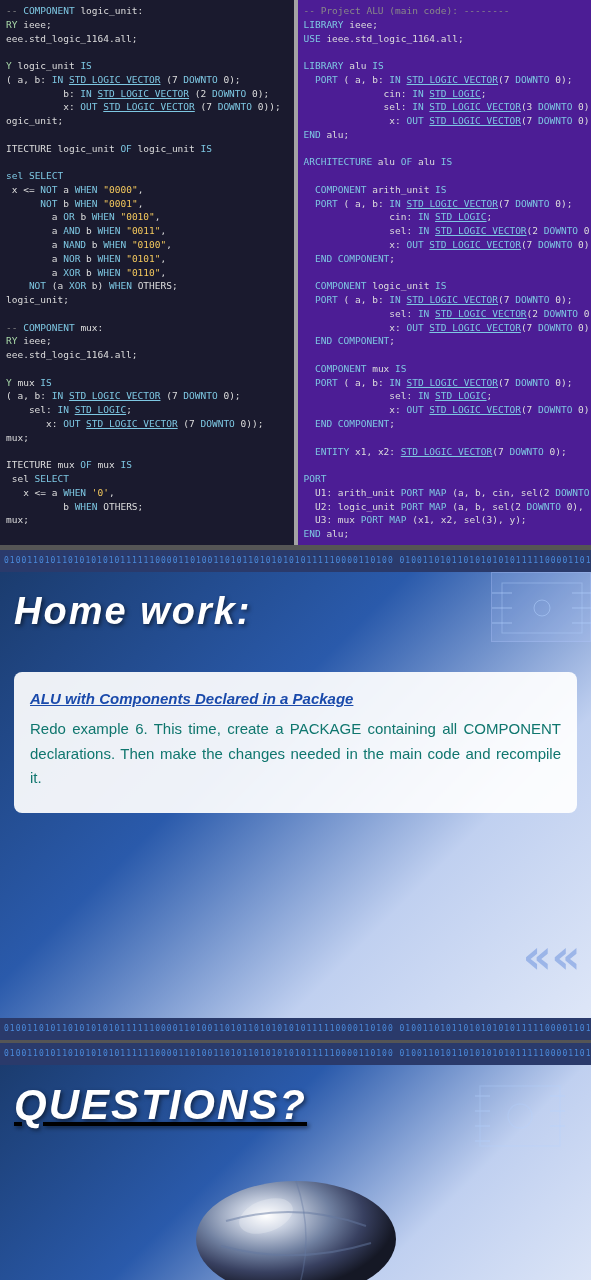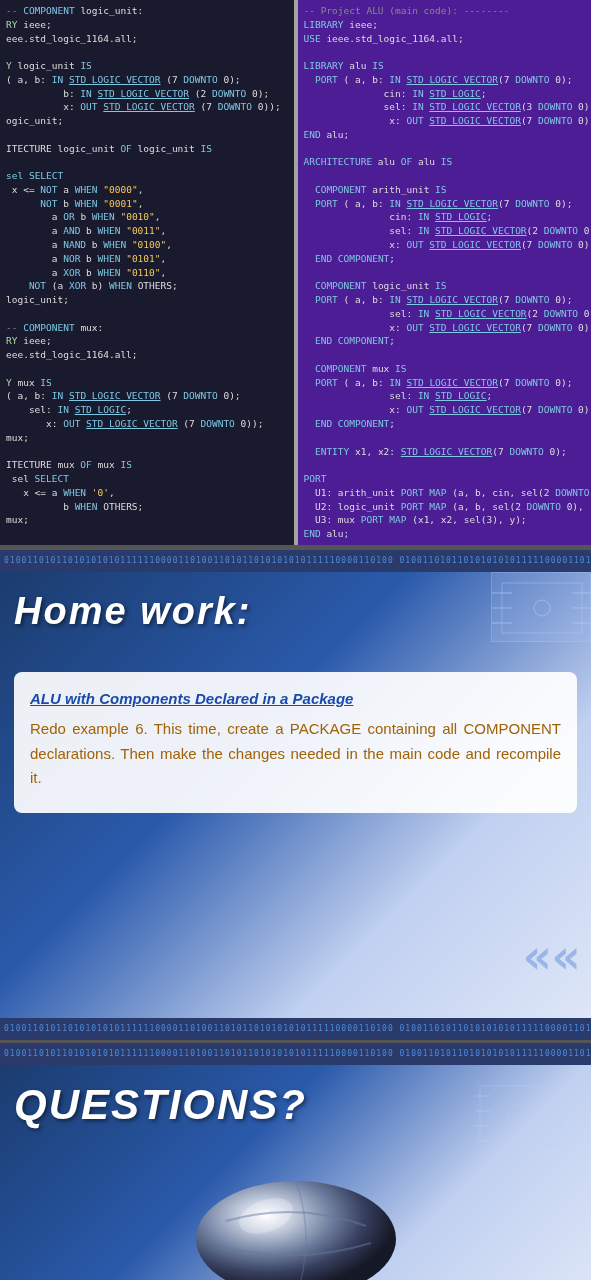--- a/index.html
+++ b/index.html
@@ -91,21 +91,21 @@
       font-weight: bold;
       text-decoration: underline;
       display: block;
       margin-bottom: 10px;
       font-family: Arial, sans-serif;
     }
 
     .hw-text {
       font-family: Arial, sans-serif;
       font-size: 15px;
-      color: #a16207;
+      color: #0f766e;
       line-height: 1.65;
       text-align: justify;
     }
 
     .hw-arrows {
       position: absolute;
       right: 10px;
       bottom: 60px;
       display: flex;
       flex-direction: row;
@@ -154,20 +154,21 @@
       align-items: center;
       padding: 0 4px;
       letter-spacing: 1px;
     }
 
     .q-title-area {
       padding: 16px 26px 10px 14px;
       display: flex;
       align-items: flex-start;
       justify-content: space-between;
+      text-decoration: underline;
     }
 
     .q-title {
       font-family: 'Arial Black', Impact, sans-serif;
       font-size: 42px;
       font-weight: 900;
       color: #fff;
       text-shadow: 2px 2px 4px rgba(0,0,0,0.5);
       letter-spacing: 2px;
       font-style: italic;

